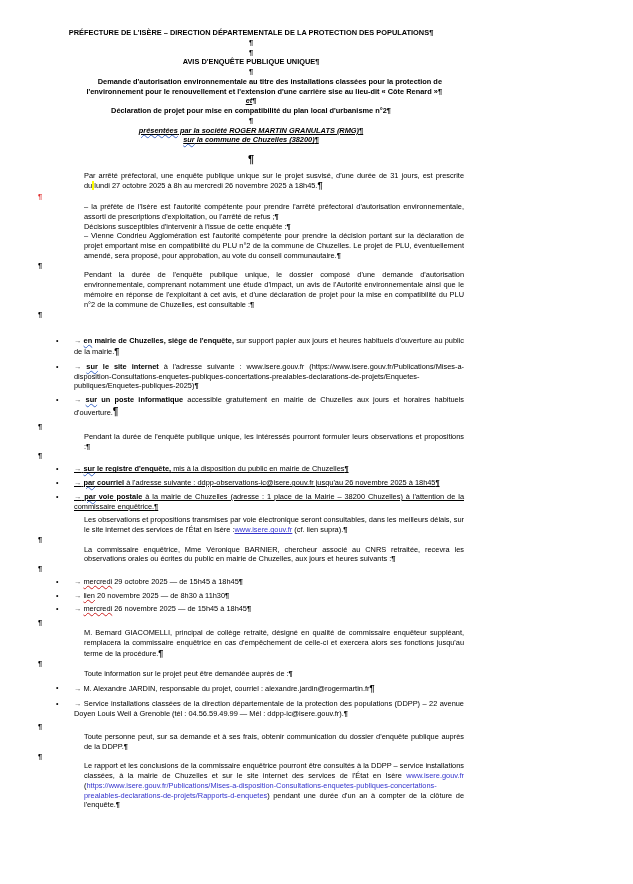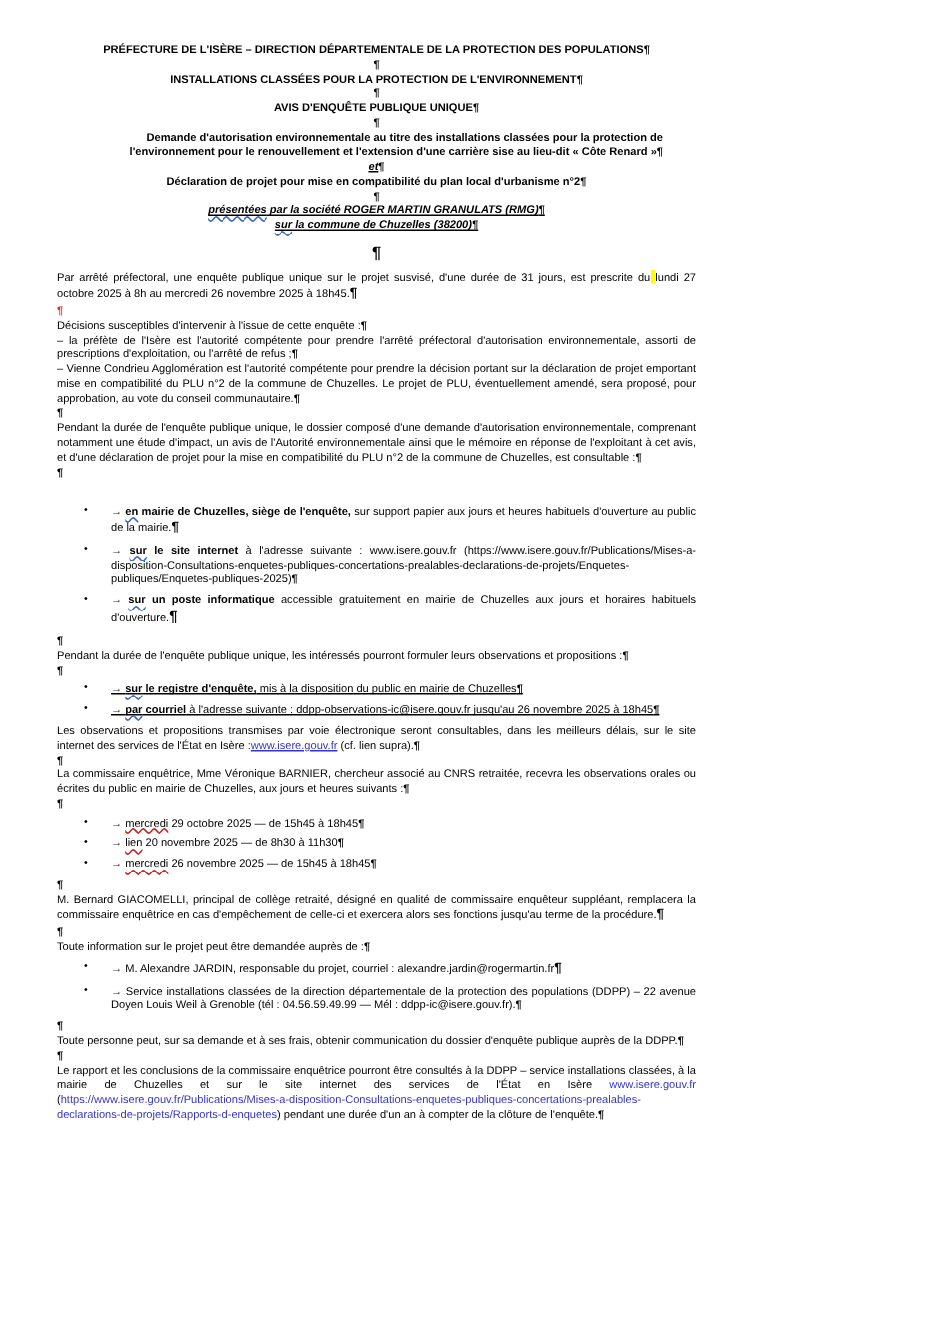--- a/index.html
+++ b/index.html
@@ -14,21 +14,21 @@
   }
   .page{
     position:relative;
     width:502px;
     height:884px;
     box-sizing:border-box;
     padding:28px 38px 25px 38px;
   }
   p{margin:0;padding:0;}
   .ctr{text-align:center;font-weight:bold;}
-  .just{text-align:justify;}
+  .just{text-align:justify;margin-left:46px;}
   .pil{color:#000;font-weight:bold;}
   .pil-red{color:#e03030;font-weight:bold;}
   .b{font-weight:bold;}
   .u{text-decoration:underline;font-style:italic;}
   .link{color:#3333cc;}
   .link-u{color:#3333cc;text-decoration:underline;}
   .hl{background:#ffff00;}
   
   .gram{
     text-decoration:underline;
@@ -63,39 +63,38 @@
   }
   .arrow{color:#2f2f2f;}
 </style>
 </head>
 <body>
 
 <div class="page">
 
   <p class="ctr"><span>PRÉFECTURE DE L'ISÈRE – DIRECTION DÉPARTEMENTALE DE LA PROTECTION DES POPULATIONS</span><span class="pil">¶</span></p>
   <p class="ctr"><span class="pil">¶</span></p>
-  <p class="ctr"><span>INSTALLATIONS CLASSÉES POUR LA PROTECTION DE L'ENVIRONNEMENT</span><span class="pil">¶</span></p>
   <p class="ctr"><span class="pil">¶</span></p>
   <p class="ctr"><span>AVIS D'ENQUÊTE PUBLIQUE UNIQUE</span><span class="pil">¶</span></p>
   <p class="ctr"><span class="pil">¶</span></p>
   <p class="ctr" style="padding:0 22px;text-align:right;"><span>Demande d'autorisation environnementale au titre des installations classées pour la protection de l'environnement pour le renouvellement et l'extension d'une carrière sise au lieu-dit « Côte Renard »</span><span class="pil">¶</span></p>
   <p class="ctr"><span class="u">et</span><span class="pil">¶</span></p>
   <p class="ctr"><span>Déclaration de projet pour mise en compatibilité du plan local d'urbanisme n°2</span><span class="pil">¶</span></p>
   <p class="ctr"><span class="pil">¶</span></p>
   <p class="ctr u"><span class="gram">présentées</span><span> par la société ROGER MARTIN GRANULATS (RMG)</span><span class="pil">¶</span></p>
   <p class="ctr u"><span class="gram">sur</span><span> la commune de Chuzelles (38200)</span><span class="pil">¶</span></p>
 
   <p class="ctr" style="margin-top:7px;"><span class="pil" style="font-size:11px;">¶</span></p>
 
   <p class="just" style="margin-top:4px;"><span>Par arrêté préfectoral, une enquête publique unique sur le projet susvisé, d'une durée de 31 jours, est prescrite du</span><span class="hl">&nbsp;</span><span>lundi 27 octobre 2025 à 8h au mercredi 26 novembre 2025 à 18h45.</span><span class="pil" style="font-size:9px;">¶</span></p>
 
   <p><span class="pil-red">¶</span></p>
 
+  <p class="just"><span>– la préfète de l'Isère est l'autorité compétente pour prendre l'arrêté préfectoral d'autorisation environnementale, assorti de prescriptions d'exploitation, ou l'arrêté de refus ;</span><span class="pil">¶</span></p>
   <p class="just"><span>Décisions susceptibles d'intervenir à l'issue de cette enquête :</span><span class="pil">¶</span></p>
-  <p class="just"><span>– la préfète de l'Isère est l'autorité compétente pour prendre l'arrêté préfectoral d'autorisation environnementale, assorti de prescriptions d'exploitation, ou l'arrêté de refus ;</span><span class="pil">¶</span></p>
   <p class="just"><span>– Vienne Condrieu Agglomération est l'autorité compétente pour prendre la décision portant sur la déclaration de projet emportant mise en compatibilité du PLU n°2 de la commune de Chuzelles. Le projet de PLU, éventuellement amendé, sera proposé, pour approbation, au vote du conseil communautaire.</span><span class="pil">¶</span></p>
 
   <p><span class="pil">¶</span></p>
 
   <p class="just"><span>Pendant la durée de l'enquête publique unique, le dossier composé d'une demande d'autorisation environnementale, comprenant notamment une étude d'impact, un avis de l'Autorité environnementale ainsi que le mémoire en réponse de l'exploitant à cet avis, et d'une déclaration de projet pour la mise en compatibilité du PLU n°2 de la commune de Chuzelles, est consultable :</span><span class="pil">¶</span></p>
 
   <p><span class="pil">¶</span></p>
 
   <ul class="wl" style="margin-top:17px;">
     <li>
@@ -119,20 +118,24 @@
   <p><span class="pil">¶</span></p>
 
   <ul class="wl" style="margin-top:3px;text-decoration:underline;">
     <li>
       <span class="arrow">→</span>
       <span class="b gram">sur</span><span class="b"> le registre d'enquête,</span><span> mis à la disposition du public en mairie de Chuzelles</span><span class="pil">¶</span>
     </li>
     <li>
       <span class="arrow">→</span>
       <span class="b gram">par</span><span class="b"> courriel</span><span> à l'adresse suivante : ddpp-observations-ic@isere.gouv.fr jusqu'au 26 novembre 2025 à 18h45</span><span class="pil">¶</span>
+    </li>
+    <li>
+      <span class="arrow">→</span>
+      <span class="b gram">par</span><span class="b"> voie postale</span><span> à la mairie de Chuzelles (adresse : 1 place de la Mairie – 38200 Chuzelles) à l'attention de la commissaire enquêtrice.</span><span class="pil">¶</span>
     </li>
   </ul>
 
   <p class="just" style="margin-top:3px;"><span>Les observations et propositions transmises par voie électronique seront consultables, dans les meilleurs délais, sur le site internet des services de l'État en Isère :</span><span class="link-u">www.isere.gouv.fr</span><span> (cf. lien supra).</span><span class="pil">¶</span></p>
 
   <p><span class="pil">¶</span></p>
 
   <p class="just"><span>La commissaire enquêtrice, Mme Véronique BARNIER, chercheur associé au CNRS retraitée, recevra les observations orales ou écrites du public en mairie de Chuzelles, aux jours et heures suivants :</span><span class="pil">¶</span></p>
 
   <p><span class="pil">¶</span></p>

